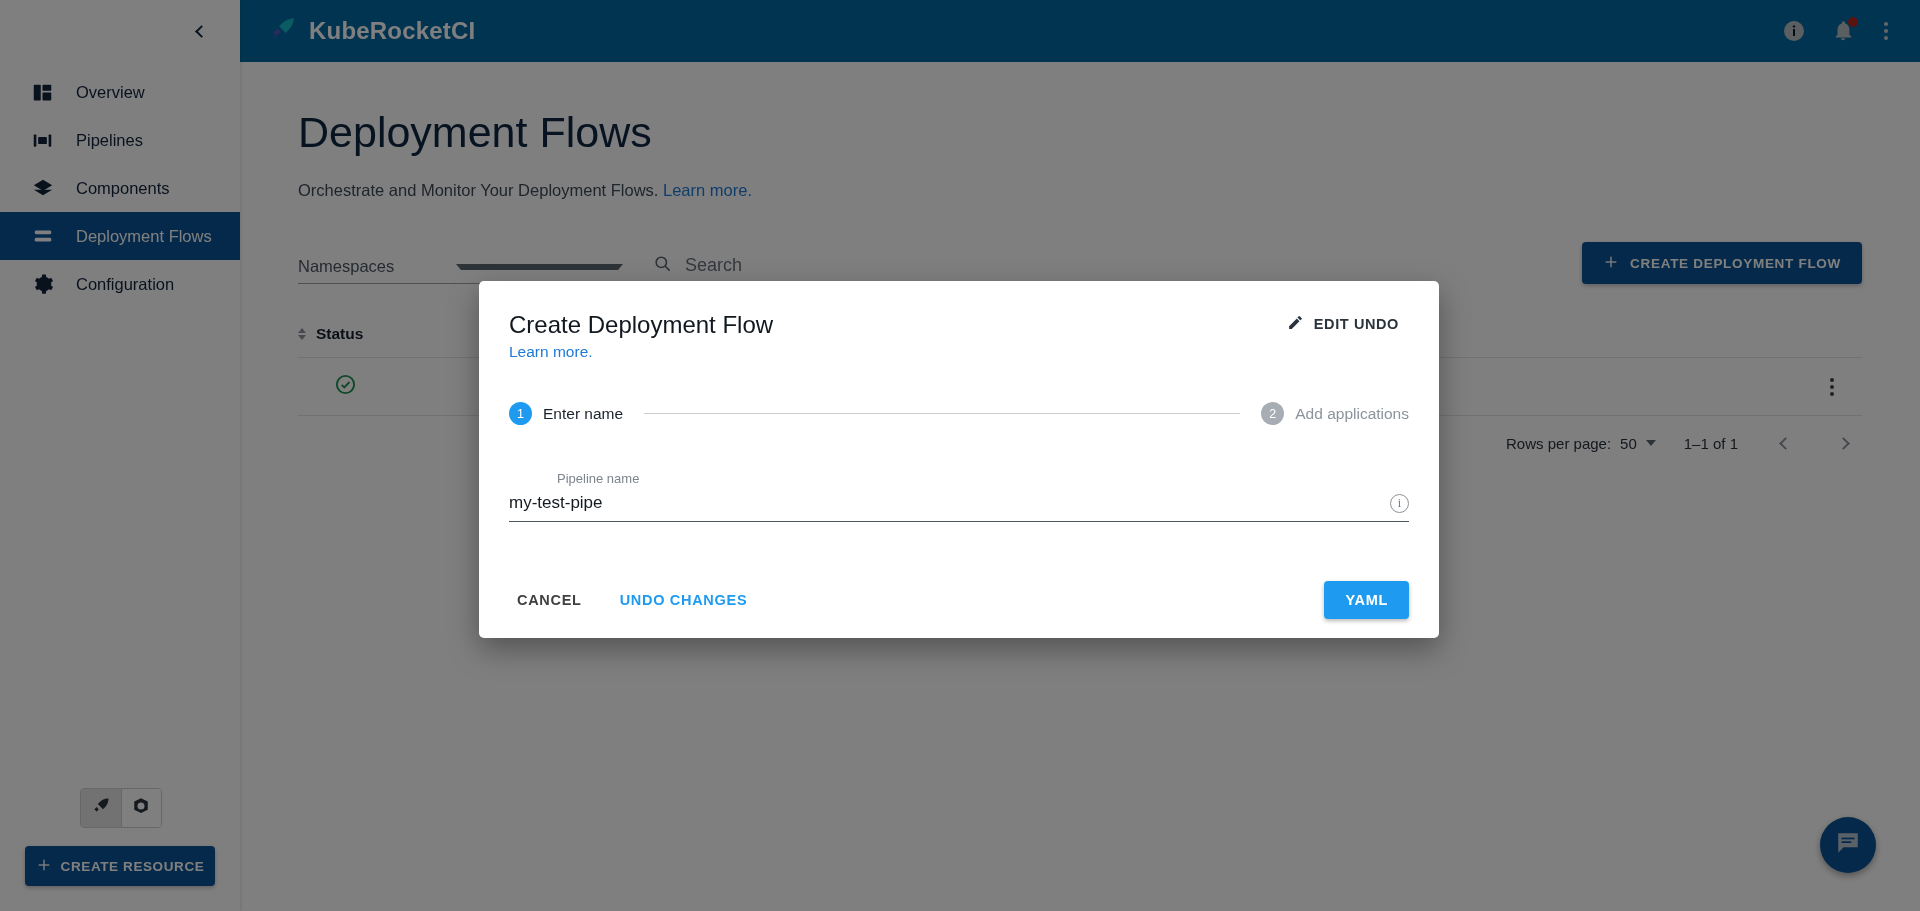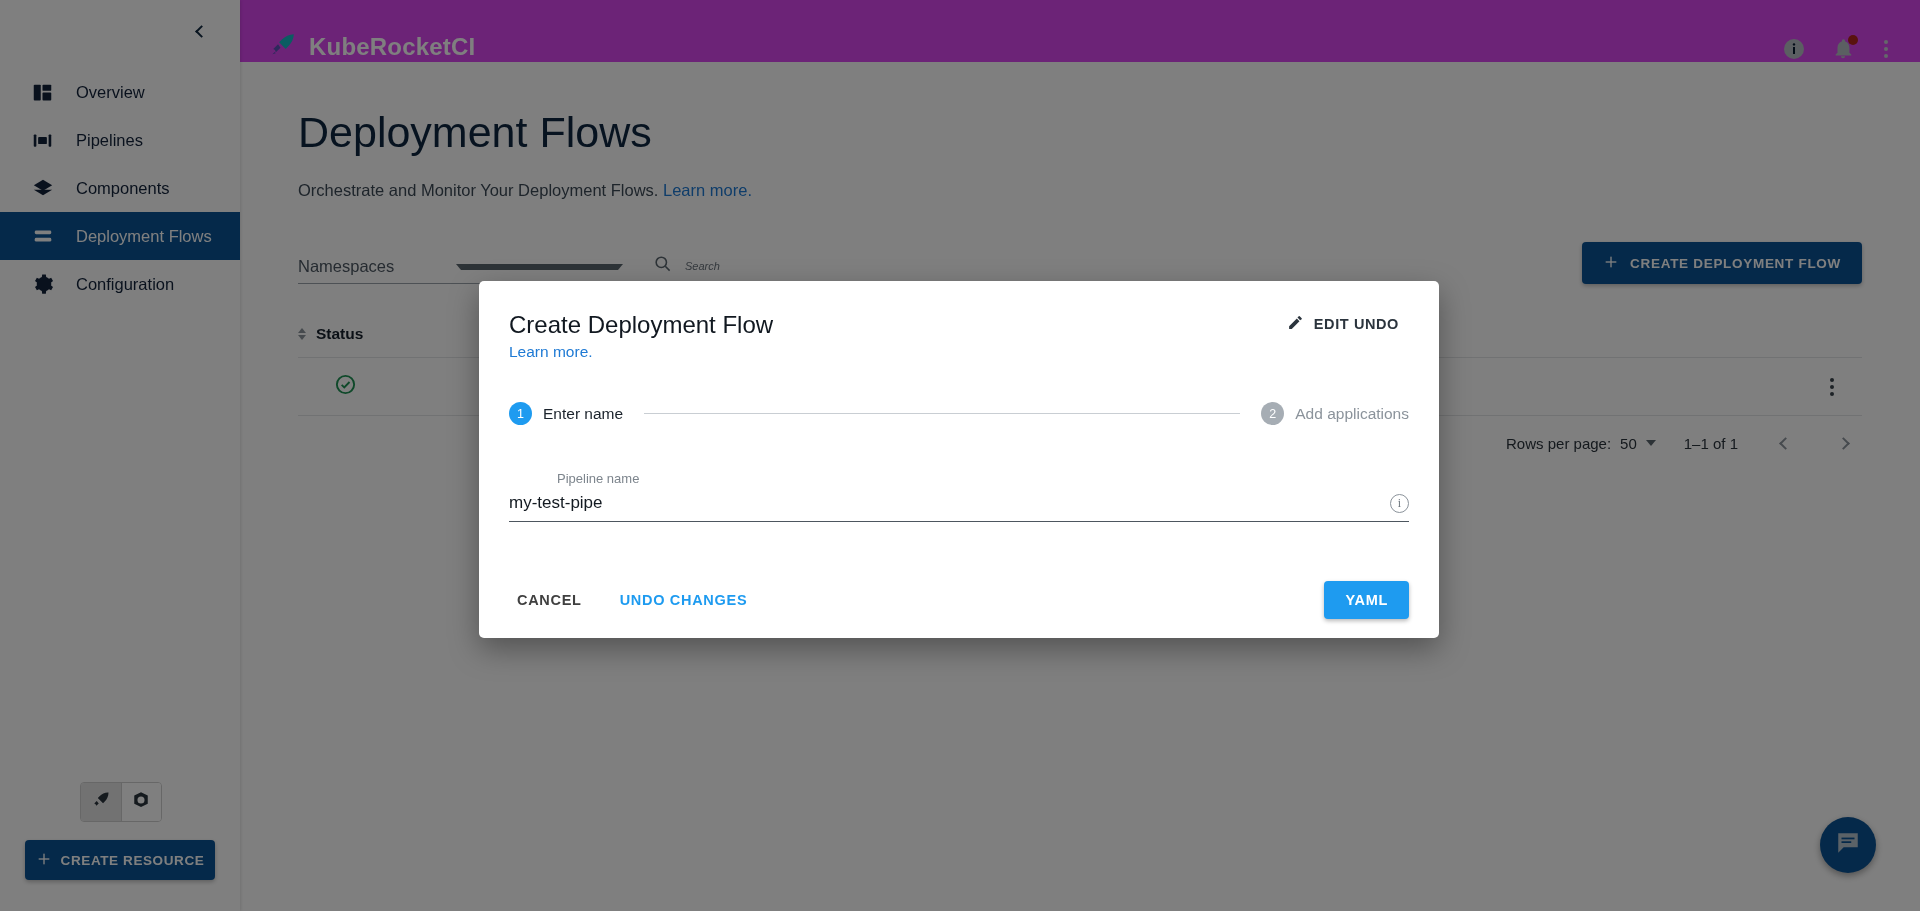--- a/index.html
+++ b/index.html
@@ -59,33 +59,33 @@
     border: 1px solid #cfcfcf; border-radius: 4px; overflow: hidden;
   }
   .mode-btn {
     width: 41px; height: 38px; display: flex;
     align-items: center; justify-content: center; cursor: pointer;
     background: #ffffff;
   }
   .mode-btn.sel { background: #e4e4e4; }
   .mode-btn + .mode-btn { border-left: 1px solid #cfcfcf; }
   .create-resource {
-    margin: 9px auto; width: 190px; height: 40px;
+    margin: 3px auto; width: 190px; height: 40px;
     background: #0b5394; color: #fff; border: none; border-radius: 4px;
     font-size: 13.5px; font-weight: 600; letter-spacing: 0.6px;
     display: flex; align-items: center; justify-content: center;
     gap: 9px; cursor: pointer; box-shadow: 0 2px 4px rgba(0,0,0,0.25);
     font-family: "Liberation Sans", sans-serif;
   }
 
   
   .topbar {
     position: absolute; left: 240px; top: 0;
     width: 1680px; height: 62px;
-    background: #d946ef; display: flex; align-items: flex-end;
+    background: #0369a1; display: flex; align-items: center;
     padding: 0 28px 0 30px; z-index: 4;
   }
   .brand { display: flex; align-items: center; gap: 13px; }
   .brand-name {
     color: #ffffff; font-size: 24px; font-weight: 700; letter-spacing: .2px;
   }
   .topbar-spacer { flex: 1; }
   .topbar-actions { display: flex; align-items: center; gap: 26px; }
   .tb-ico { cursor: pointer; position: relative; display: flex; align-items: center; }
   .notif-dot {
@@ -118,23 +118,22 @@
     cursor: pointer;
   }
   .ns-select span { font-size: 16.5px; color: #4c5762; flex: 1; }
   .caret-down {
     width: 0; height: 0; border-left: 5px solid transparent;
     border-right: 5px solid transparent; border-top: 6px solid #5b666f;
   }
   .search-box { display: flex; align-items: center; gap: 13px; padding-bottom: 7px; }
   .search-box input {
     border: none; outline: none; background: transparent;
-    font-size: 11px; color: #4c5762; width: 300px;
+    font-size: 18px; color: #4c5762; width: 300px;
     font-family: "Liberation Sans", sans-serif;
-    font-style: italic;
   }
   .search-box input::placeholder { color: #6a737c; }
   .toolbar-spacer { flex: 1; }
   .create-flow {
     height: 42px; background: #0b5394; color: #ffffff; border: none;
     border-radius: 4px; font-size: 13.5px; font-weight: 600;
     letter-spacing: .7px; padding: 0 21px; display: flex;
     align-items: center; gap: 11px; cursor: pointer;
     box-shadow: 0 2px 4px rgba(0,0,0,0.25);
     font-family: "Liberation Sans", sans-serif;

